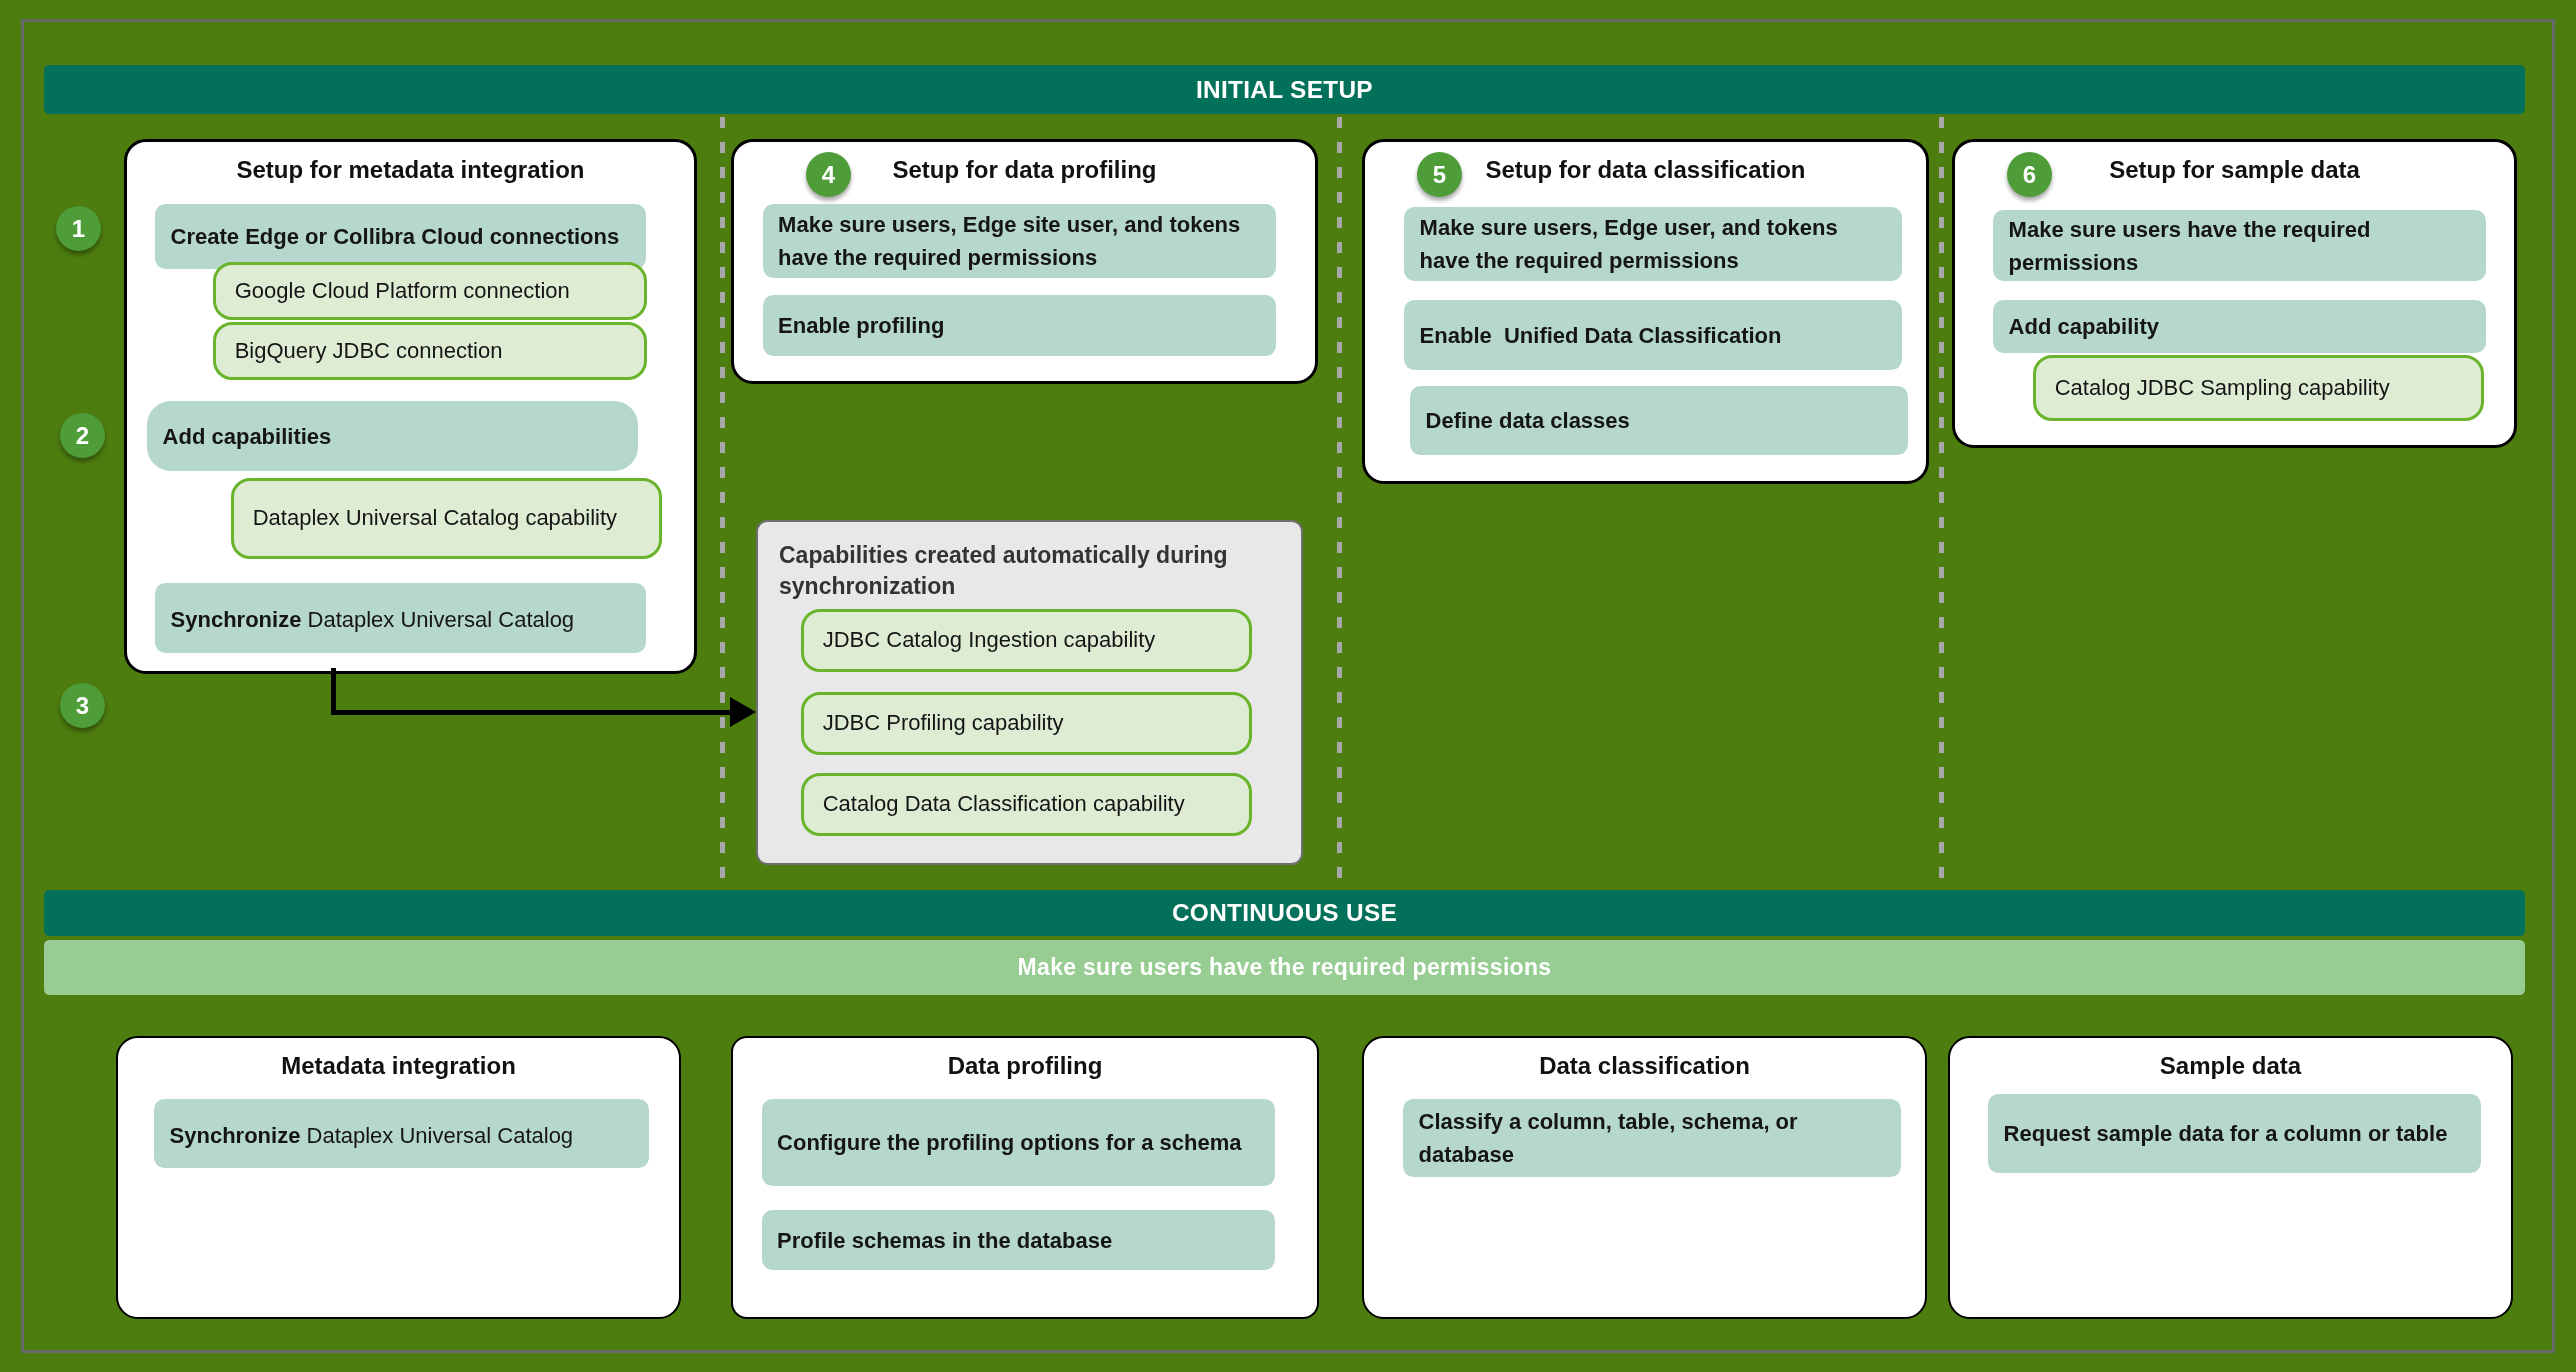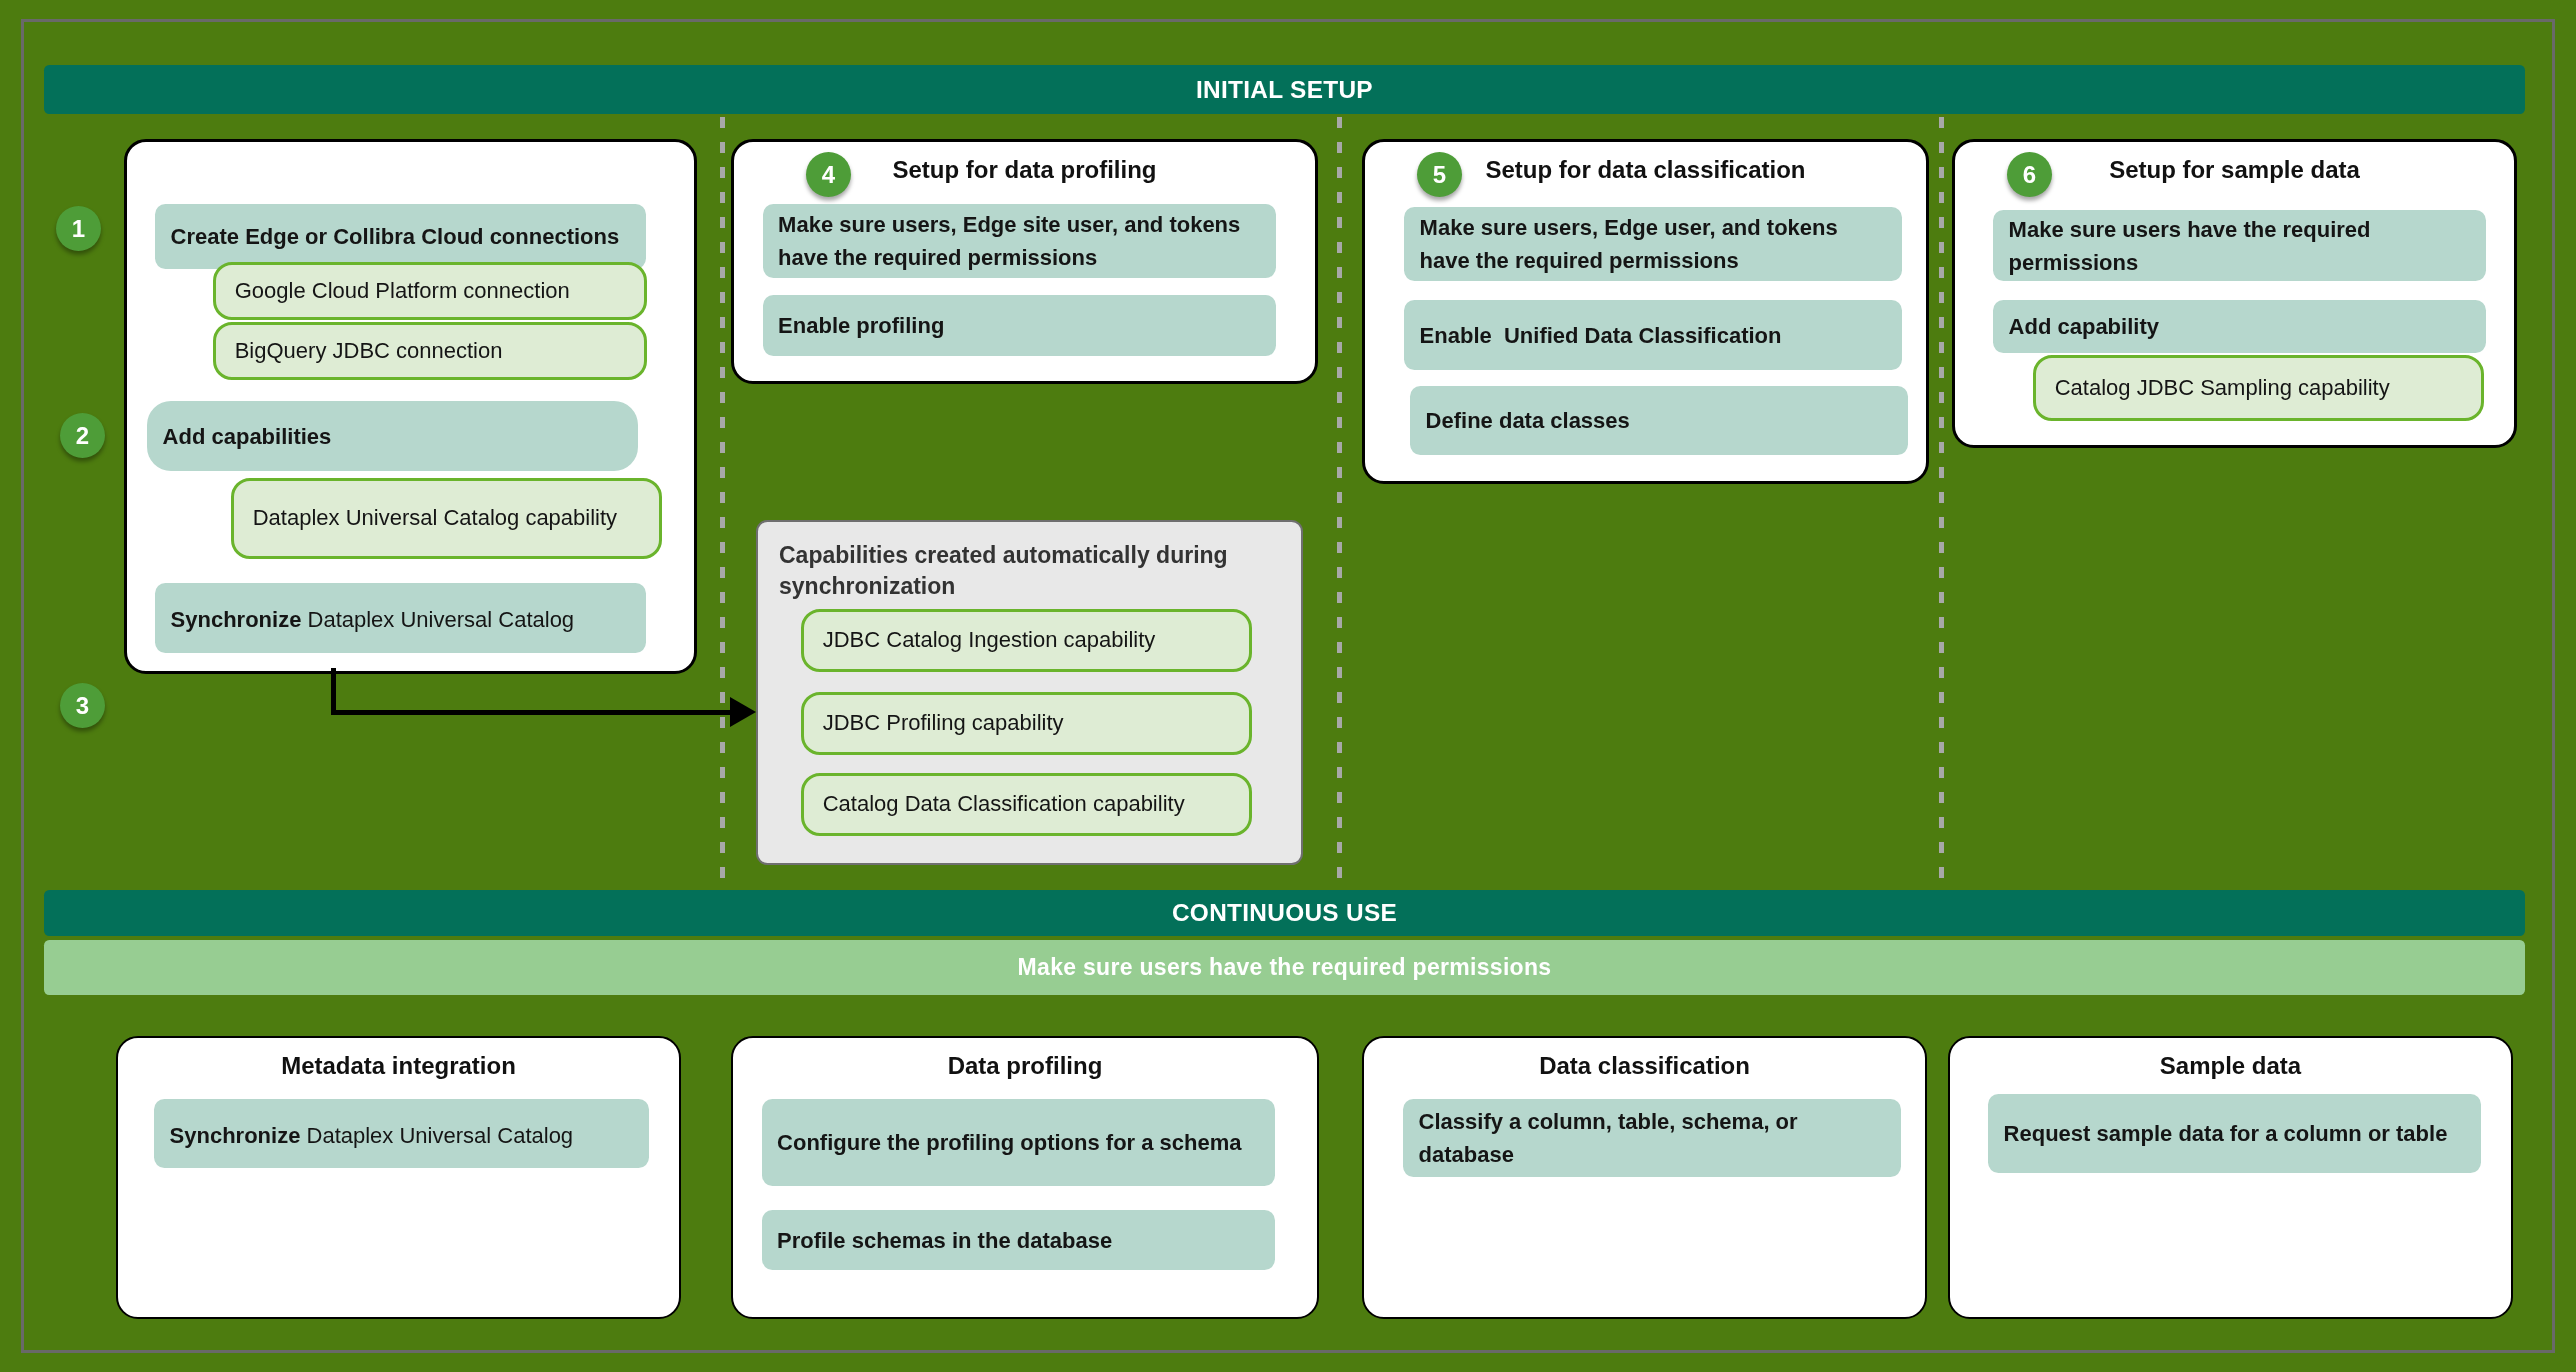--- a/index.html
+++ b/index.html
@@ -55,20 +55,21 @@
     <span>1</span>
   </div>
   <div class="circle" style="left:60px;top:413px;">
     <span>2</span>
   </div>
   <div class="circle" style="left:60px;top:683px;">
     <span>3</span>
   </div>
 
   <div class="colbox" style="left:124px;top:139px;width:567px;height:529px;">
+    <div class="colhead">Setup for metadata integration</div>
     <div class="teal" style="left:28px;top:62px;width:491px;height:65px;">
       <span>Create Edge or Collibra Cloud connections</span>
     </div>
     <div class="leaf" style="left:86px;top:120px;width:434px;height:58px;">
       <span>Google Cloud Platform connection</span>
     </div>
     <div class="leaf" style="left:86px;top:180px;width:434px;height:58px;">
       <span>BigQuery JDBC connection</span>
     </div>
     <div class="teal" style="left:20px;top:259px;width:491px;height:70px;border-radius:24px;">
@@ -151,21 +152,21 @@
     <span>Make sure users have the required permissions</span>
   </div>
 
   <div class="colbox" style="left:116px;top:1036px;width:561px;height:279px;border-width:2.6px;">
     <div class="colhead">Metadata integration</div>
     <div class="teal" style="left:36px;top:61px;width:495px;height:69px;display:block;padding-top:20px;">
       <span class="boldpart">Synchronize</span><span class="normpart"> Dataplex Universal Catalog</span>
     </div>
   </div>
 
-  <div class="colbox" style="left:731px;top:1036px;width:584px;height:279px;border-width:2.6px;">
+  <div class="colbox" style="left:731px;top:1036px;width:584px;height:279px;border-width:2.6px;border-radius:16px;">
     <div class="colhead">Data profiling</div>
     <div class="teal" style="left:28.5px;top:61px;width:513px;height:87px;">
       <span>Configure the profiling options for a schema</span>
     </div>
     <div class="teal" style="left:28.5px;top:172px;width:513px;height:60px;">
       <span>Profile schemas in the database</span>
     </div>
   </div>
 
   <div class="colbox" style="left:1362px;top:1036px;width:561px;height:279px;border-width:2.6px;">

